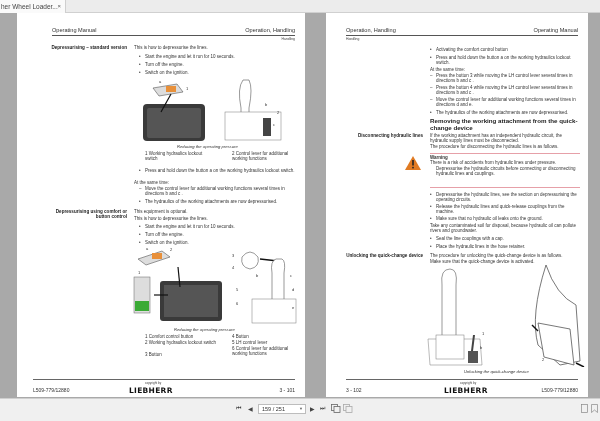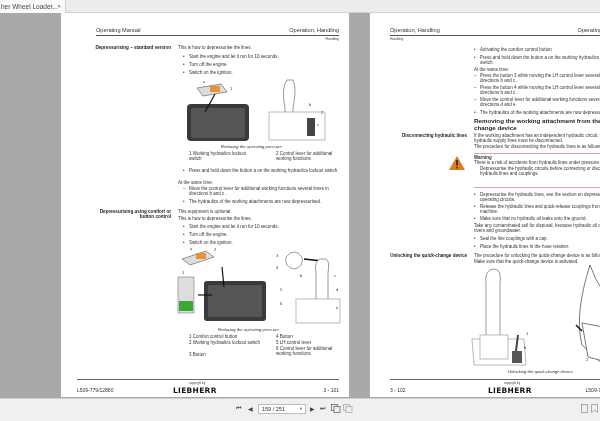--- a/index.html
+++ b/index.html
@@ -1,21 +1,21 @@
 <!DOCTYPE html>
 <html><head>
 <meta charset="utf-8">
 <style>
   * { box-sizing: border-box; margin: 0; padding: 0; }
   html, body { width: 600px; height: 421px; overflow: hidden; background: #a9a9a9; font-family: "Liberation Sans", sans-serif; }
   .tabbar { position: absolute; left: 0; top: 0; width: 600px; height: 13px; background: #ececec; border-bottom: 1px solid #d0d0d0; }
   .tab { position: absolute; left: 0; top: 0; height: 13px; width: 66px; background: #fafafa; border-right: 1px solid #cfcfcf; font-size: 6.5px; color: #444; line-height: 13px; padding-left: 1px; white-space: nowrap; overflow: hidden; }
   .tab .close { position: absolute; right: 4px; top: 0; font-size: 6px; color: #555; }
   .viewer { position: absolute; left: 0; top: 13px; width: 600px; height: 385px; background: #a9a9a9; }
-  .page { position: absolute; top: 0; height: 384px; background: #fff; overflow: hidden; color: #222; margin-left: 44px; }
+  .page { position: absolute; top: 0; height: 384px; background: #fff; overflow: hidden; color: #222; }
   .page.left { left: 17px; width: 288px; }
   .page.right { left: 326px; width: 262px; }
   .hdr { position: absolute; top: 14px; font-size: 5.6px; color: #333; border-bottom: 0.8px solid #555; height: 9px; }
   .hdr .l { position: absolute; left: 0; top: 0; }
   .hdr .r { position: absolute; right: 0; top: 0; }
   .sub { position: absolute; top: 24px; font-size: 3.4px; color: #444; }
   .side { position: absolute; font-size: 4.6px; font-weight: bold; text-align: right; color: #222; line-height: 5.4px; }
   .txt { position: absolute; font-size: 4.5px; color: #333; line-height: 5.4px; }
   .bul::before { content: "•"; position: absolute; left: -6px; }
   .dash::before { content: "–"; position: absolute; left: -6px; }

